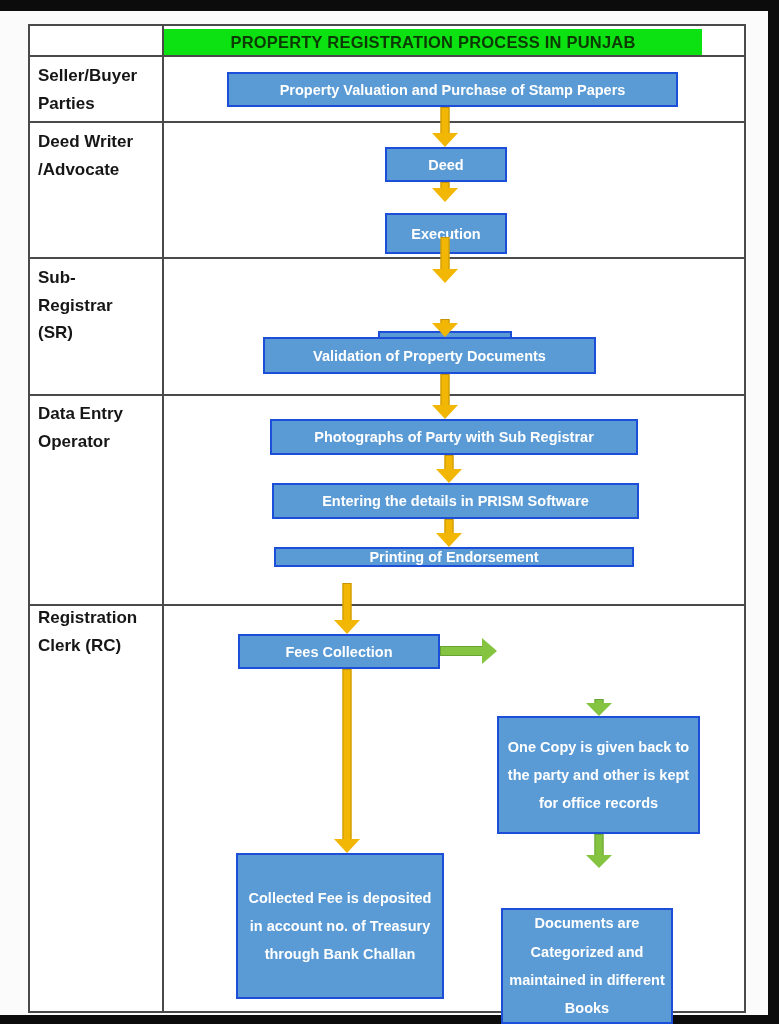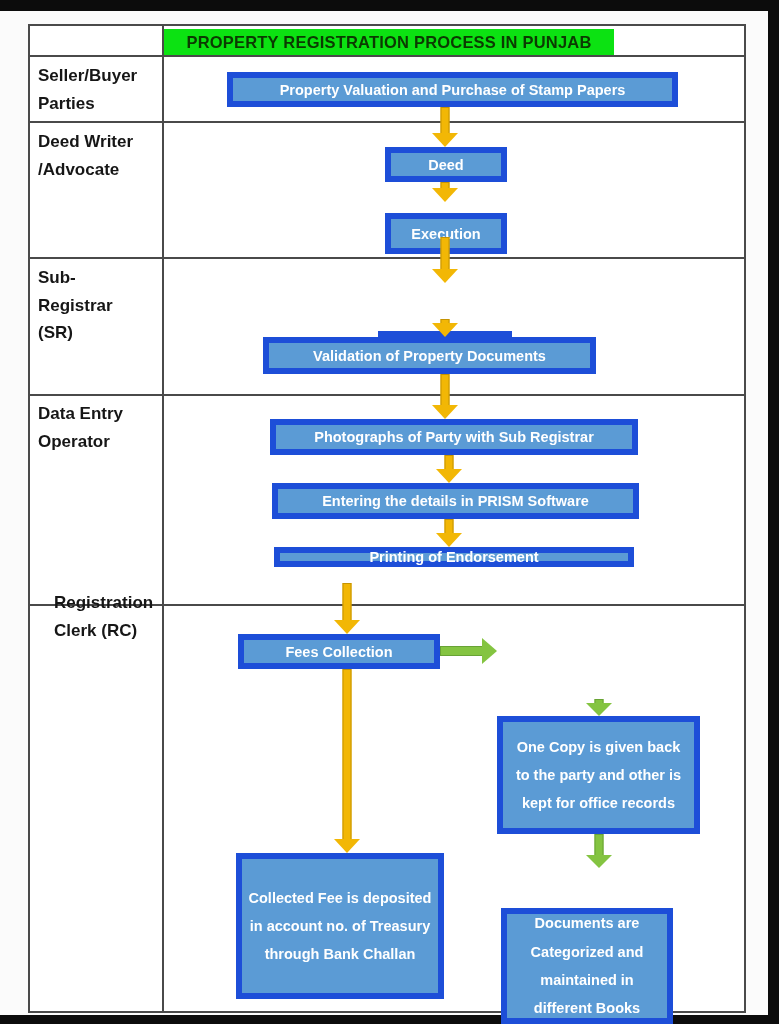--- a/index.html
+++ b/index.html
@@ -13,33 +13,33 @@
   #band-bottom{left:0;top:1015px;width:779px;height:9px;}
 
   .table-frame{
     position:absolute;left:28px;top:24px;width:718px;height:989px;
     border:2px solid #4a4a4a;background:#ffffff;box-sizing:border-box;
   }
   .vline{position:absolute;top:0;bottom:0;left:132px;width:2px;background:#4a4a4a;}
   .hline{position:absolute;left:0;right:0;height:2px;background:#4a4a4a;}
 
   .title-band{
-    position:absolute;left:134px;top:3px;width:450px;height:26px;
+    position:absolute;left:134px;top:3px;width:538px;height:26px;
     background:#0ce212;color:#0c3a02;font-weight:bold;font-size:16.5px;
     display:flex;align-items:center;justify-content:center;letter-spacing:.2px;
     white-space:nowrap;
   }
 
   .row-label{
     position:absolute;left:8px;width:118px;color:#161616;font-weight:bold;
     font-size:17px;line-height:1.62;white-space:pre-line;
   }
 
   .pbox{
-    position:absolute;background:#5b9bd5;border:6px solid #1d4ed8;
+    position:absolute;background:#5b9bd5;border:2px solid #1d4ed8;
     color:#ffffff;font-weight:bold;font-size:14.5px;box-sizing:border-box;
     display:flex;align-items:center;justify-content:center;text-align:center;
     padding:2px 6px;
   }
   .pbox.multi span{line-height:1.95;}
 
   
   .varrow{position:absolute;width:26px;}
   .varrow .shaft{position:absolute;left:50%;transform:translateX(-50%);top:0;width:9px;}
   .varrow .head{position:absolute;bottom:0;left:0;width:0;height:0;
@@ -77,21 +77,21 @@
 
   <div class="row-label" style="top:36px;">Seller/Buyer
 Parties</div>
   <div class="row-label" style="top:102px;">Deed Writer
 /Advocate</div>
   <div class="row-label" style="top:238px;">Sub-
 Registrar
 (SR)</div>
   <div class="row-label" style="top:374px;">Data Entry
 Operator</div>
-  <div class="row-label" style="top:563px;margin-left:16px;">Registration
+  <div class="row-label" style="top:578px;">Registration
 Clerk (RC)</div>
 
   <div class="pbox" style="left:197px;top:46px;width:451px;height:35px;">Property Valuation and Purchase of Stamp Papers</div>
   <div class="pbox" style="left:355px;top:121px;width:122px;height:35px;">Deed</div>
   <div class="pbox" style="left:355px;top:176px;width:122px;height:41px;margin-top:11px;">Execution</div>
   <div class="pbox" style="left:348px;top:257px;width:134px;height:36px;margin-top:48px;">Presentation</div>
   <div class="pbox" style="left:233px;top:311px;width:333px;height:37px;">Validation of Property Documents</div>
   <div class="pbox" style="left:240px;top:393px;width:368px;height:36px;">Photographs of Party with Sub Registrar</div>
   <div class="pbox" style="left:242px;top:457px;width:367px;height:36px;">Entering the details in PRISM Software</div>
   <div class="pbox" style="left:244px;top:521px;width:360px;height:20px;">Printing of Endorsement</div>

